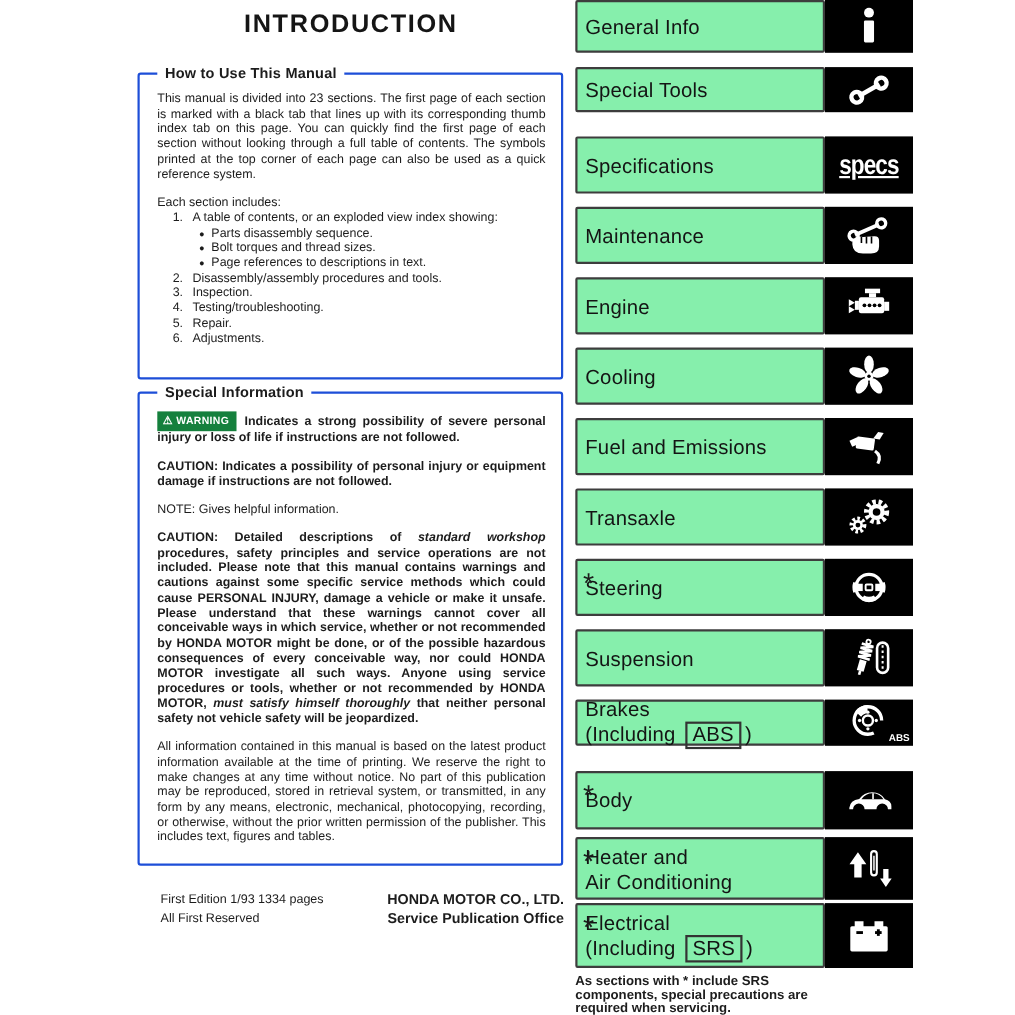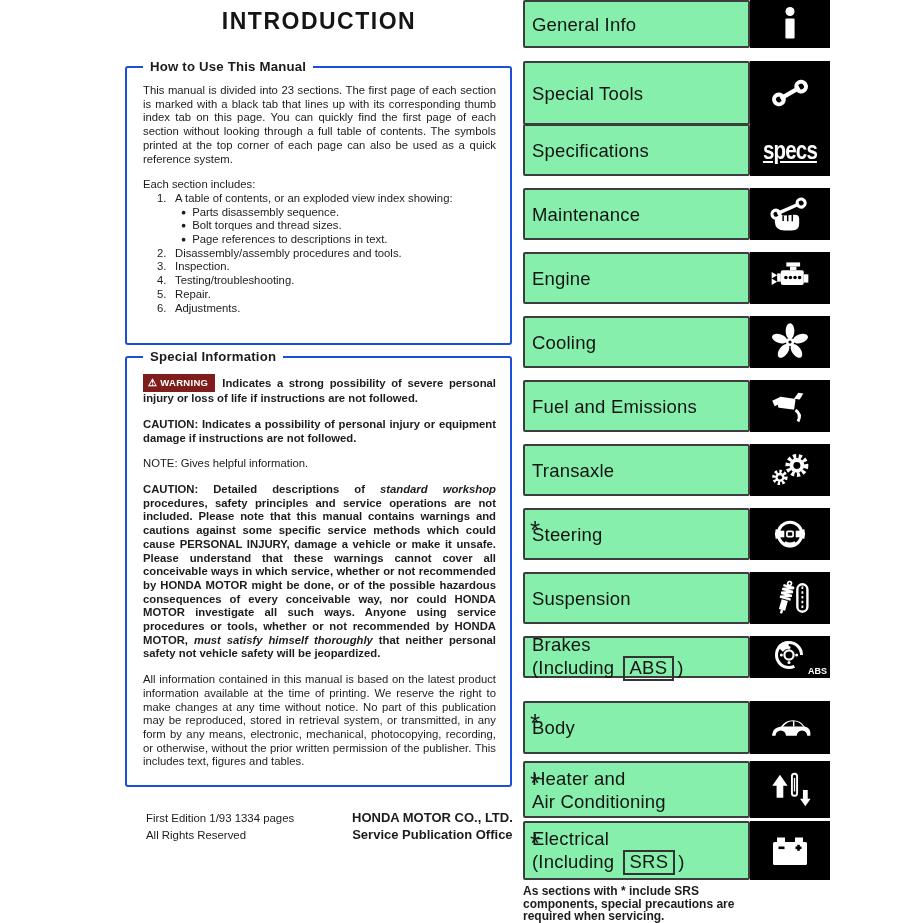--- a/index.html
+++ b/index.html
@@ -25,21 +25,21 @@
   .panel-body p { margin:0 0 12px 0; }
   .justify { text-align:justify; }
   .bold { font-weight:bold; }
   .bold i { font-style:italic; }
   .list { margin-top:12px; }
   .li-row { display:flex; padding-left:14px; }
   .li-num { flex:none; width:18px; }
   .bullet-row { display:flex; padding-left:38px; }
   .bullet-marker { flex:none; font-size:8.5px; margin-right:6px; line-height:13.7px; }
   .warn-badge {
-    display:inline-block; background:#7f1d1d; color:#fff; font-size:9.5px;
+    display:inline-block; background:#15803d; color:#fff; font-size:9.5px;
     font-weight:bold; padding:2px 7px 2.5px 5px; margin-right:7px; letter-spacing:.3px;
     vertical-align:1px;
   }
   .warn-badge .tri { font-size:10px; margin-right:3px; }
   .footer-left  { position:absolute; left:146px; top:810px; font-size:11.4px; line-height:16.5px; }
   .footer-right { position:absolute; left:352px; top:810px; font-size:13px; line-height:16.5px;
                   font-weight:bold; text-align:center; }
   
   .sidebar { position:absolute; left:523px; top:0; width:307px; height:923px; }
   .tab { position:absolute; left:0; width:307px; display:flex; }
@@ -124,21 +124,21 @@
     <p>NOTE:  Gives helpful information.</p>
     <p class="bold justify">
       <span>CAUTION:  Detailed descriptions of </span><i>standard workshop</i><span> procedures, safety principles and service operations are not included. Please note that this manual contains warnings and cautions against some specific service methods which could cause PERSONAL INJURY, damage a vehicle or make it unsafe. Please understand that these warnings cannot cover all conceivable ways in which service, whether or not recommended by HONDA MOTOR might be done, or of the possible hazardous consequences of every conceivable way, nor could HONDA MOTOR investigate all such ways. Anyone using service procedures or tools, whether or not recommended by HONDA MOTOR, </span><i>must satisfy himself thoroughly</i><span> that neither personal safety not vehicle safety will be jeopardized.</span>
     </p>
     <p class="justify">All information contained in this manual is based on the latest product information available at the time of printing. We reserve the right to make changes at any time without notice. No part of this publication may be reproduced, stored in retrieval system, or transmitted, in any form by any means, electronic, mechanical, photocopying, recording, or otherwise, without the prior written permission of the publisher. This includes text, figures and tables.</p>
   </div>
 </div>
 
 <div class="footer-left">
   <div>First Edition 1/93 1334 pages</div>
-  <div>All Rights Reserved</div>
+  <div>All First Reserved</div>
 </div>
 <div class="footer-right">
   <div>HONDA MOTOR CO., LTD.</div>
   <div>Service Publication Office</div>
 </div>
 
 <div class="sidebar">
 
   <div class="tab" style="top:0;height:48px">
     <div class="tab-box">
@@ -147,21 +147,21 @@
         </div>
     </div>
     <div class="tab-icon">
       <svg width="54" height="40" viewBox="0 0 48 48">
           <circle cx="24" cy="9" r="5.4" fill="#fff"></circle>
           <rect x="18.5" y="17.5" width="11" height="24" rx="1.5" fill="#fff"></rect>
         </svg>
     </div>
   </div>
 
-  <div class="tab" style="top:61px;height:64px">
+  <div class="tab" style="top:61px;height:41px">
     <div class="tab-box">
       <div class="tab-lines">
           <div class="tl"><span>Special Tools</span></div>
         </div>
     </div>
     <div class="tab-icon">
       <svg width="58" height="44" viewBox="0 0 48 48">
           <g transform="rotate(-30 24 24)">
             <rect x="12" y="21.8" width="24" height="4.6" fill="#fff"></rect>
             <circle cx="10" cy="24" r="5.3" fill="none" stroke="#fff" stroke-width="4.4"></circle>

